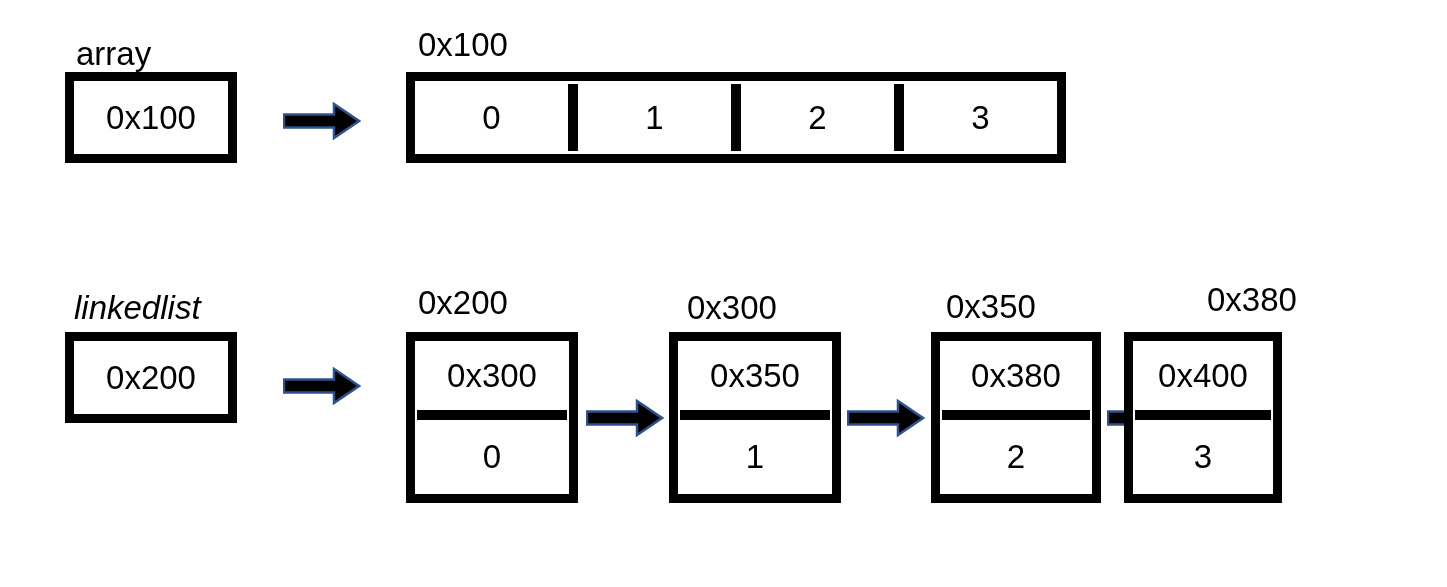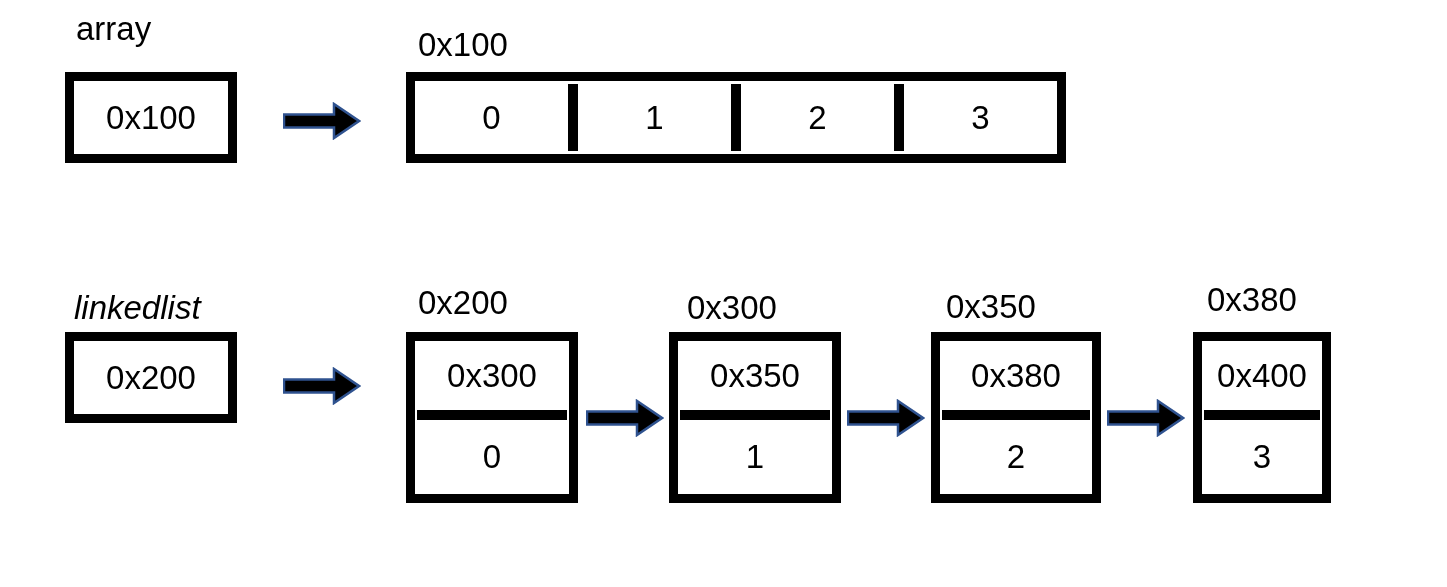--- a/index.html
+++ b/index.html
@@ -88,21 +88,21 @@
     position: absolute;
     width: 78px;
     height: 38px;
   }
 </style>
 </head>
 <body>
 
 <div class="canvas">
 
-  <span class="label" style="left:76px; top:12px;text-align:right;">array</span>
+  <span class="label" style="left:76px; top:37px;text-align:right;">array</span>
 
   <div class="ptr-box" style="left:65px; top:72px;">
     <span>0x100</span>
   </div>
 
   <svg class="arrow" style="left:283px; top:102px;" viewBox="0 0 78 38">
     <polygon points="1,12.5 51,12.5 51,2 76,19 51,36 51,25.5 1,25.5" fill="#000000" stroke="#2F528F" stroke-width="2.5"></polygon>
   </svg>
 
   <span class="label" style="left:418px; top:28px;">0x100</span>
@@ -155,19 +155,19 @@
   <div class="ll-node" style="left:931px; width:170px;">
     <div class="node-next">0x380</div>
     <div class="hdiv"></div>
     <div class="node-val">2</div>
   </div>
 
   <svg class="arrow" style="left:1107px; top:399px;" viewBox="0 0 78 38">
     <polygon points="1,12.5 51,12.5 51,2 76,19 51,36 51,25.5 1,25.5" fill="#000000" stroke="#2F528F" stroke-width="2.5"></polygon>
   </svg>
 
-  <div class="ll-node" style="left:1193px; width:138px;">
+  <div class="ll-node" style="left:1124px; width:158px;">
     <div class="node-next">0x400</div>
     <div class="hdiv"></div>
     <div class="node-val">3</div>
   </div>
 
 </div>
 
 </body></html>

